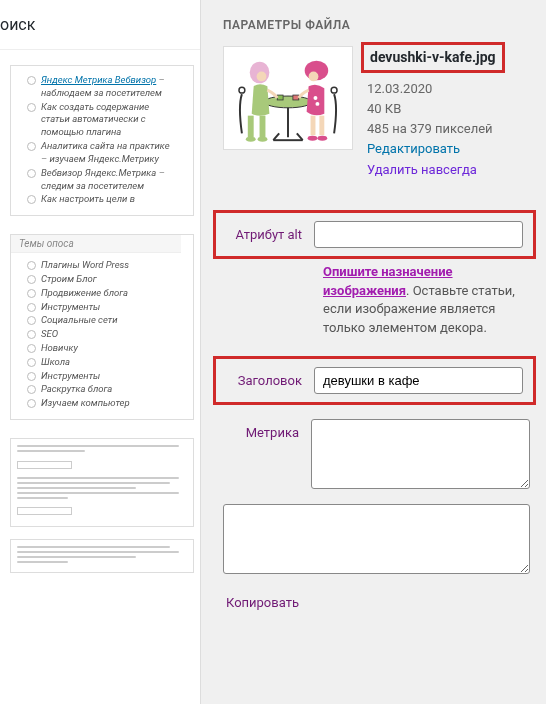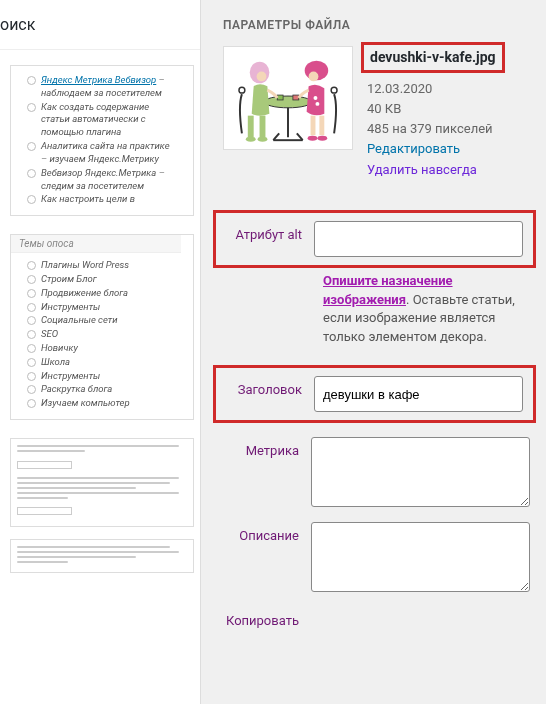--- a/index.html
+++ b/index.html
@@ -161,21 +161,21 @@
     text-align: right;
     padding-right: 12px;
     padding-top: 6px;
     font-size: 13px;
     color: #701a75;
     flex-shrink: 0;
   }
   .form-row .ctrl { flex: 1; }
   .form-row input[type=text] {
     width: 100%;
-    height: 36px;
+    height: 27px;
     border: 1px solid #888;
     border-radius: 3px;
     padding: 4px 8px;
     font-size: 13px;
     background: #fff;
   }
   .form-row textarea {
     width: 100%;
     height: 70px;
     border: 1px solid #888;
@@ -342,21 +342,20 @@
   </div>
 
   <div class="form-row" style="margin-top:14px">
     <div class="lbl">Метрика</div>
     <div class="ctrl">
       <textarea style=""></textarea>
     </div>
   </div>
 
   <div class="form-row">
-    <div class="lbl">Описание</div>
     <div class="ctrl">
       <textarea style=""></textarea>
     </div>
   </div>
 
   <div class="form-row" style="margin-bottom:0">
     <div class="lbl">Копировать</div>
     <div class="ctrl"></div>
   </div>
 </div>

